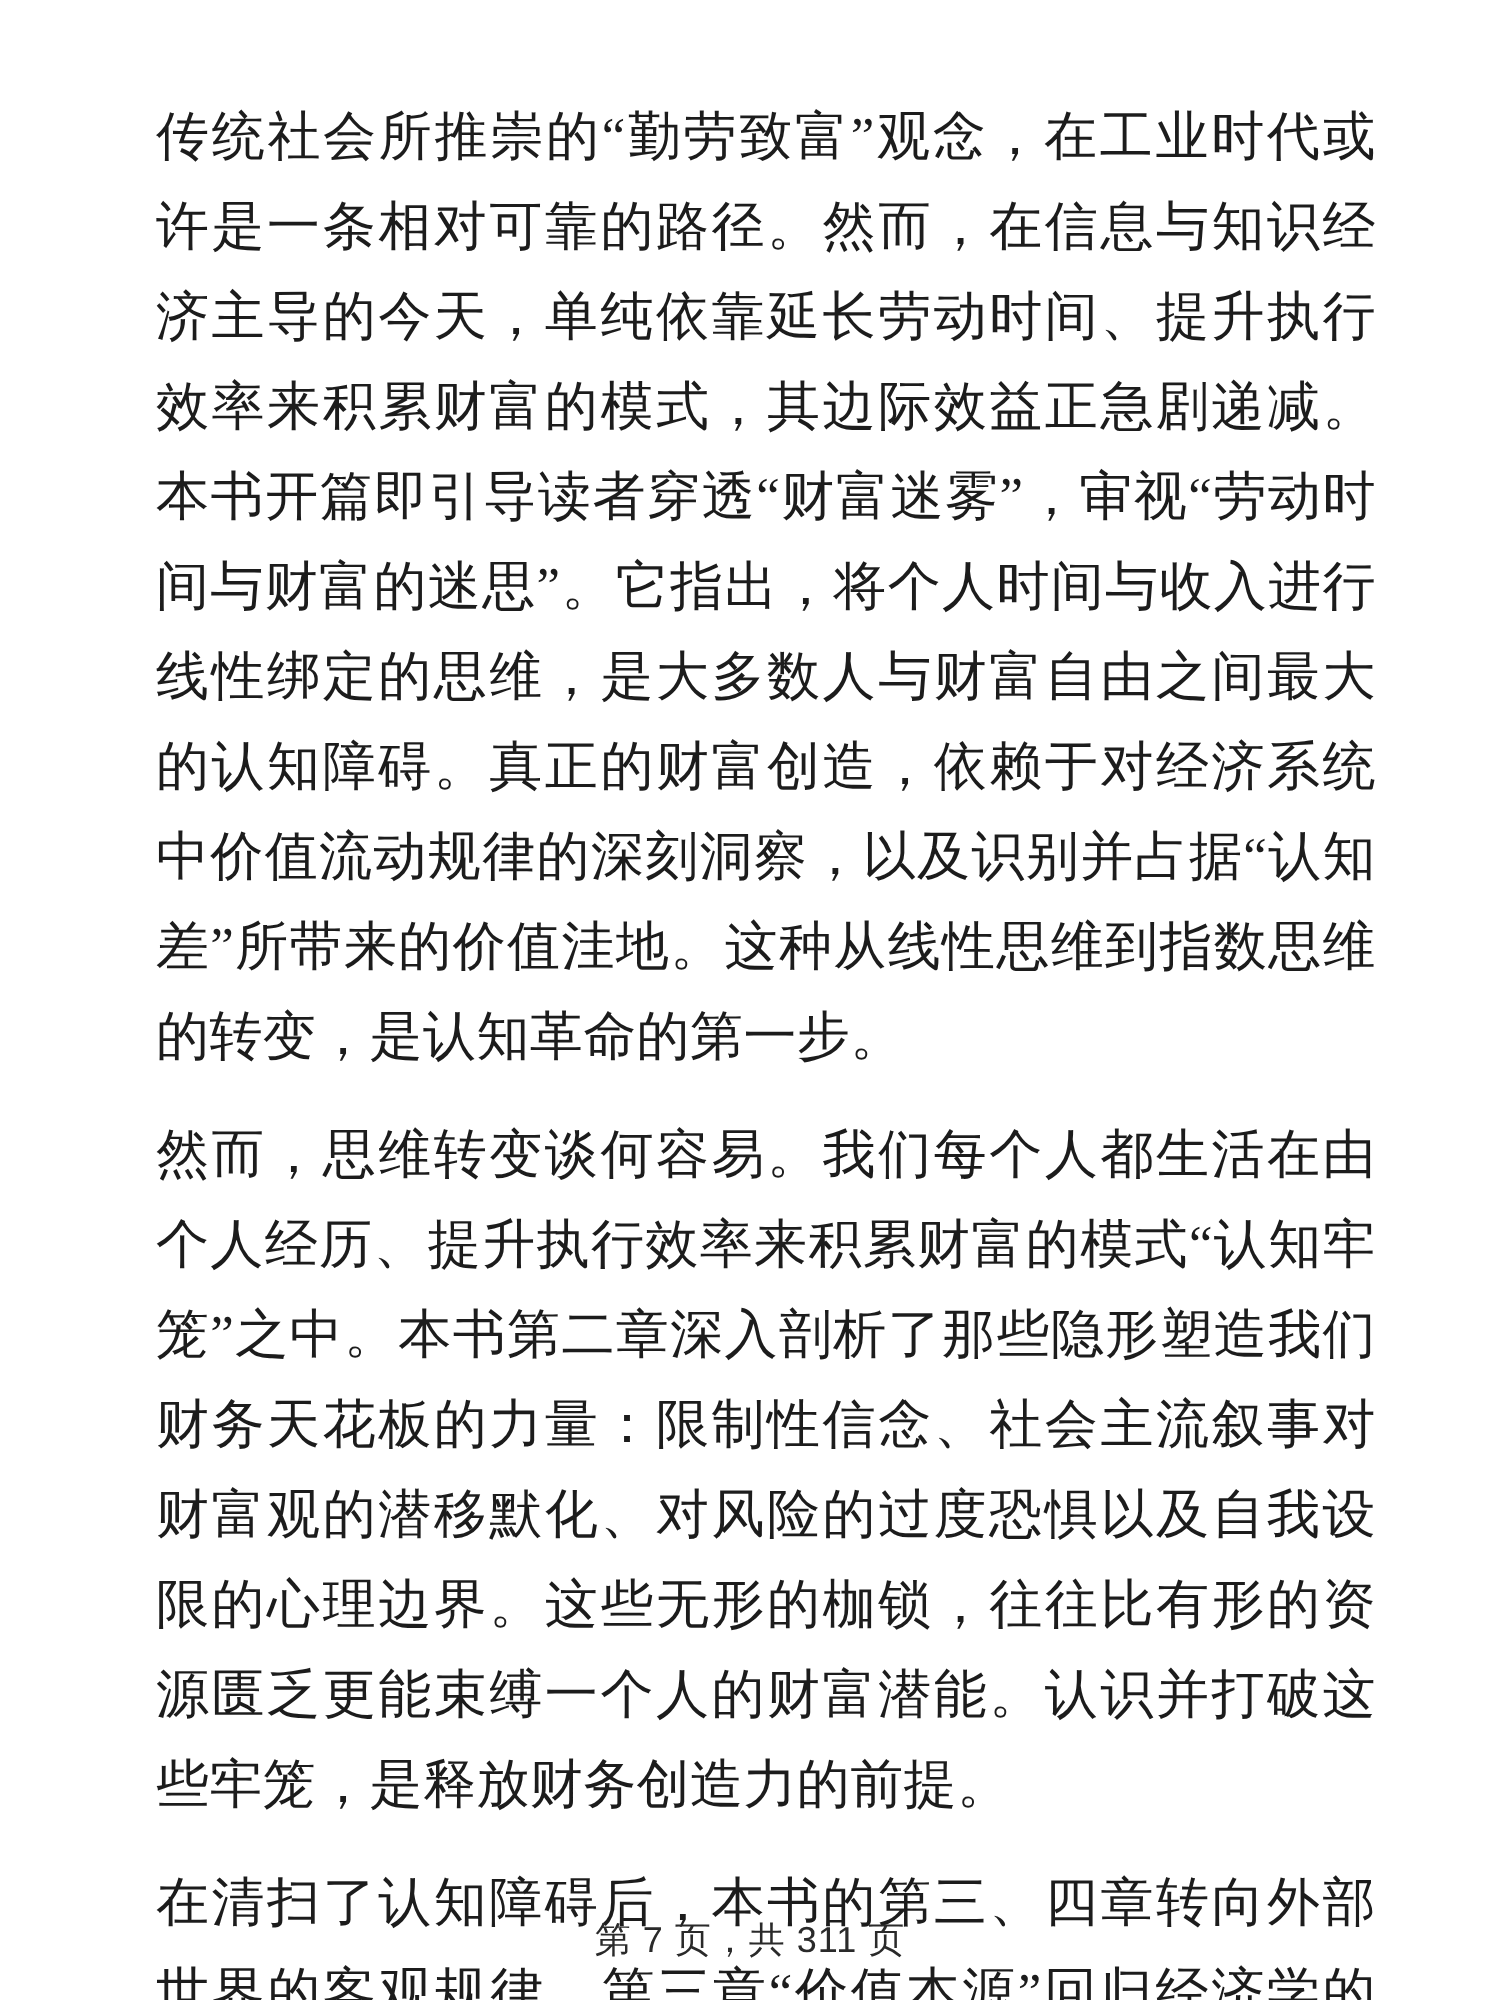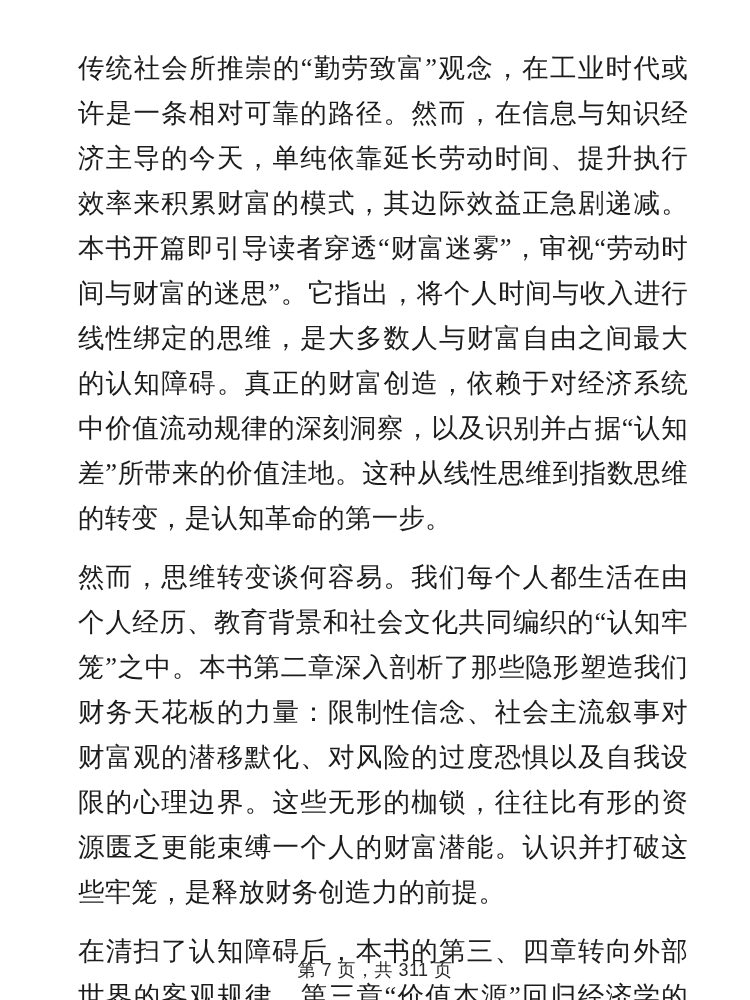--- a/index.html
+++ b/index.html
@@ -51,19 +51,19 @@
     font-family: "Liberation Sans", "DejaVu Sans", sans-serif;
   }
 </style>
 </head>
 <body>
 
 <div class="page">
 
   <div class="body-text">
     <p class="para">传统社会所推崇的“勤劳致富”观念，在工业时代或许是一条相对可靠的路径。然而，在信息与知识经济主导的今天，单纯依靠延长劳动时间、提升执行效率来积累财富的模式，其边际效益正急剧递减。本书开篇即引导读者穿透“财富迷雾”，审视“劳动时间与财富的迷思”。它指出，将个人时间与收入进行线性绑定的思维，是大多数人与财富自由之间最大的认知障碍。真正的财富创造，依赖于对经济系统中价值流动规律的深刻洞察，以及识别并占据“认知差”所带来的价值洼地。这种从线性思维到指数思维的转变，是认知革命的第一步。</p>
-    <p class="para">然而，思维转变谈何容易。我们每个人都生活在由个人经历、教育背景和社会文化共同编织的“认知牢笼”之中。本书第二章深入剖析了那些隐形塑造我们财务天花板的力量：限制性信念、社会主流叙事对财富观的潜移默化、对风险的过度恐惧以及自我设限的心理边界。这些无形的枷锁，往往比有形的资源匮乏更能束缚一个人的财富潜能。认识并打破这些牢笼，是释放财务创造力的前提。</p>
+    <p class="para">然而，思维转变谈何容易。我们每个人都生活在由个人经历、提升执行效率来积累财富的模式“认知牢笼”之中。本书第二章深入剖析了那些隐形塑造我们财务天花板的力量：限制性信念、社会主流叙事对财富观的潜移默化、对风险的过度恐惧以及自我设限的心理边界。这些无形的枷锁，往往比有形的资源匮乏更能束缚一个人的财富潜能。认识并打破这些牢笼，是释放财务创造力的前提。</p>
     <p class="para">在清扫了认知障碍后，本书的第三、四章转向外部世界的客观规律。第三章“价值本源”回归经济学的基本原理，探讨价值的创造、流动与交换的本</p>
   </div>
 
   <div class="footer">第 7 页，共 311 页</div>
 
 </div>
 
 </body></html>

